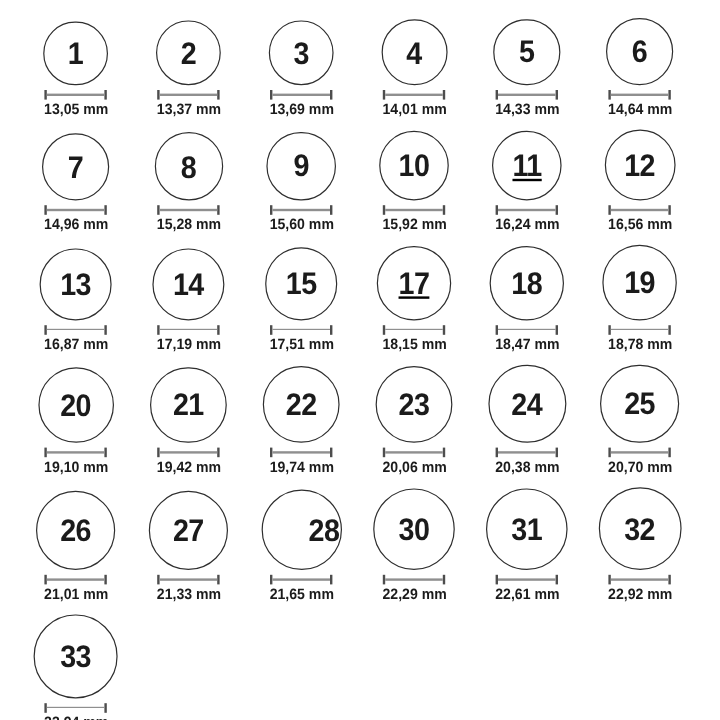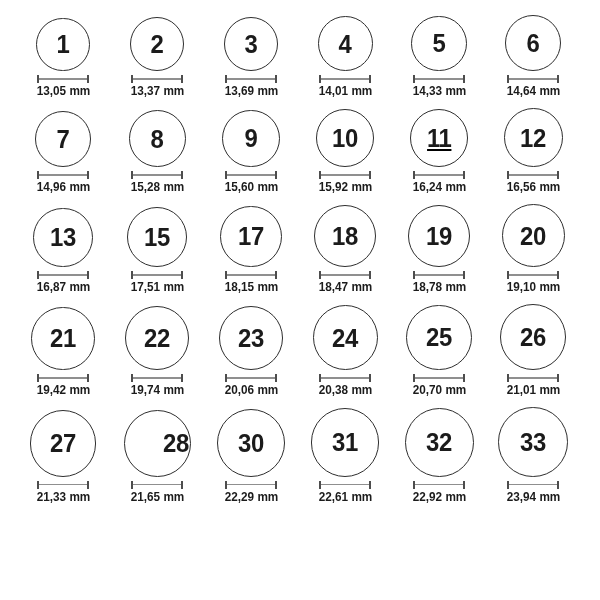--- a/index.html
+++ b/index.html
@@ -176,32 +176,39 @@
   </div>
 
   <div class="cell">
     <div class="circle" style="width: 59.5px; height: 59.5px;">
       <span class="num">13</span>
     </div>
     <div class="measure"></div>
     <div class="label">16,87 mm</div>
   </div>
 
+  <div class="cell">
+    <div class="circle" style="width: 60px; height: 60px;">
+      <span class="num">14</span>
+    </div>
+    <div class="measure"></div>
+    <div class="label">17,19 mm</div>
+  </div>
 
   <div class="cell">
     <div class="circle" style="width: 60.5px; height: 60.5px;">
       <span class="num">15</span>
     </div>
     <div class="measure"></div>
     <div class="label">17,51 mm</div>
   </div>
 
 
   <div class="cell">
-    <div class="circle" style="width: 61.5px; height: 61.5px;">
+    <div class="circle" style="width: 61.5px; height: 61.5px; text-decoration: underline;">
       <span class="num">17</span>
     </div>
     <div class="measure"></div>
     <div class="label">18,15 mm</div>
   </div>
 
   <div class="cell">
     <div class="circle" style="width: 62px; height: 62px;">
       <span class="num">18</span>
     </div>

